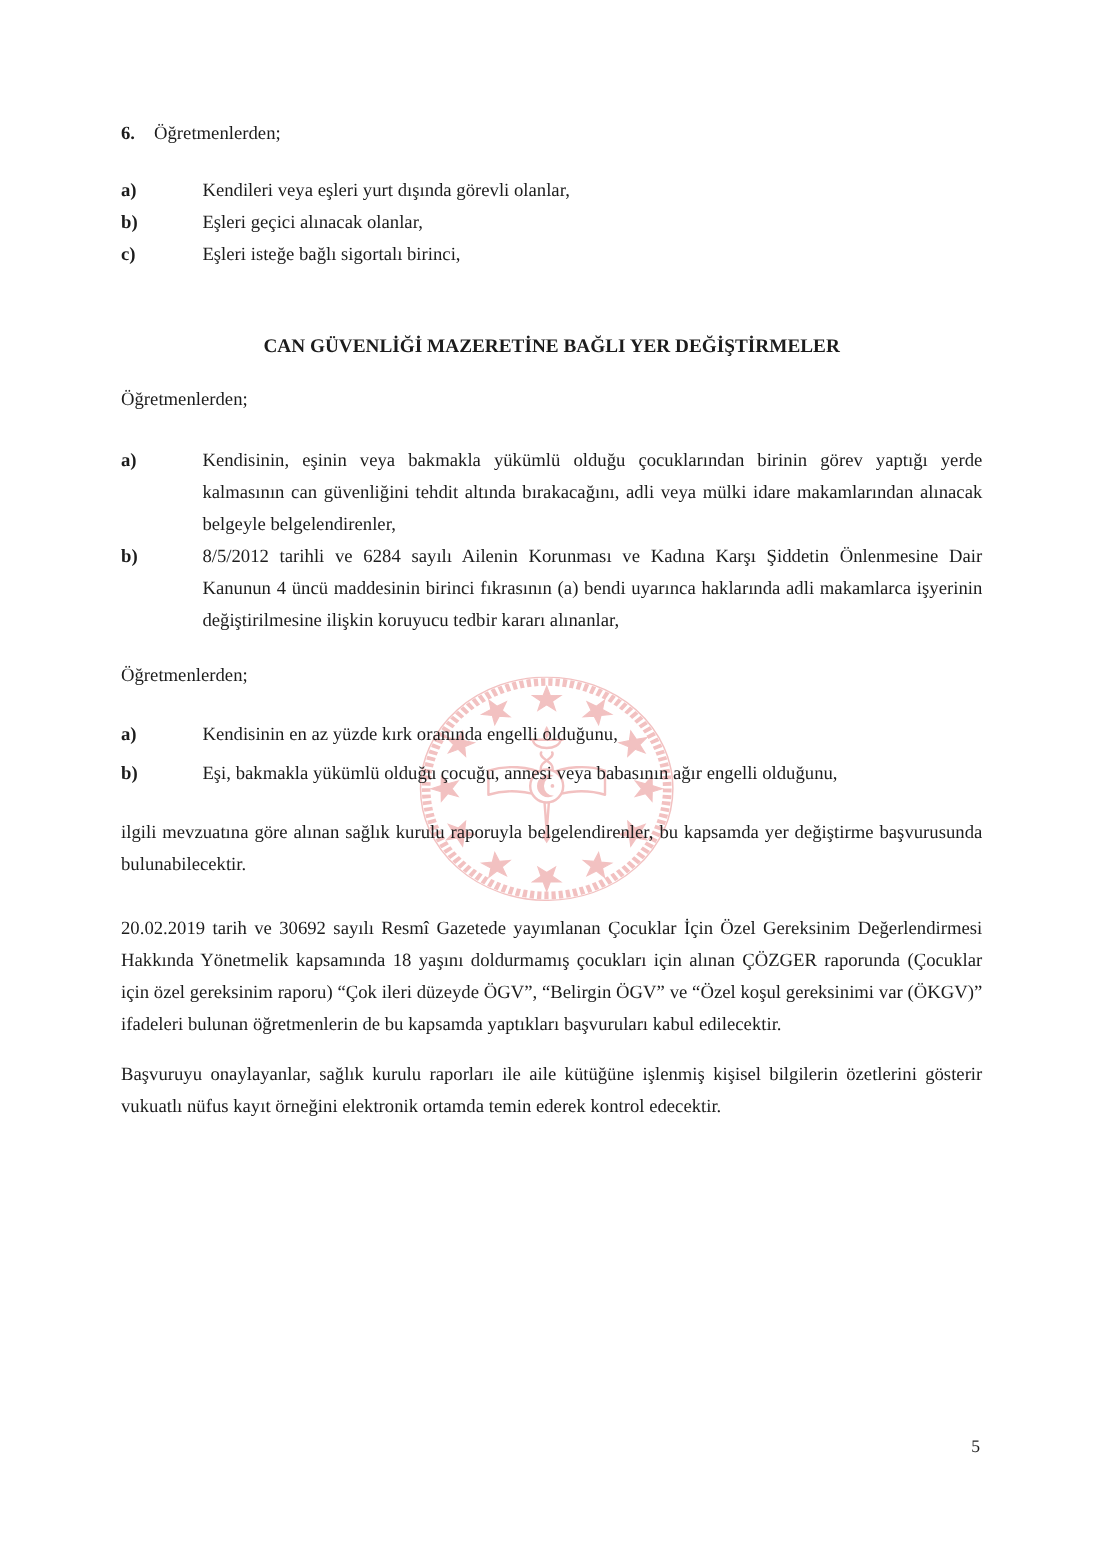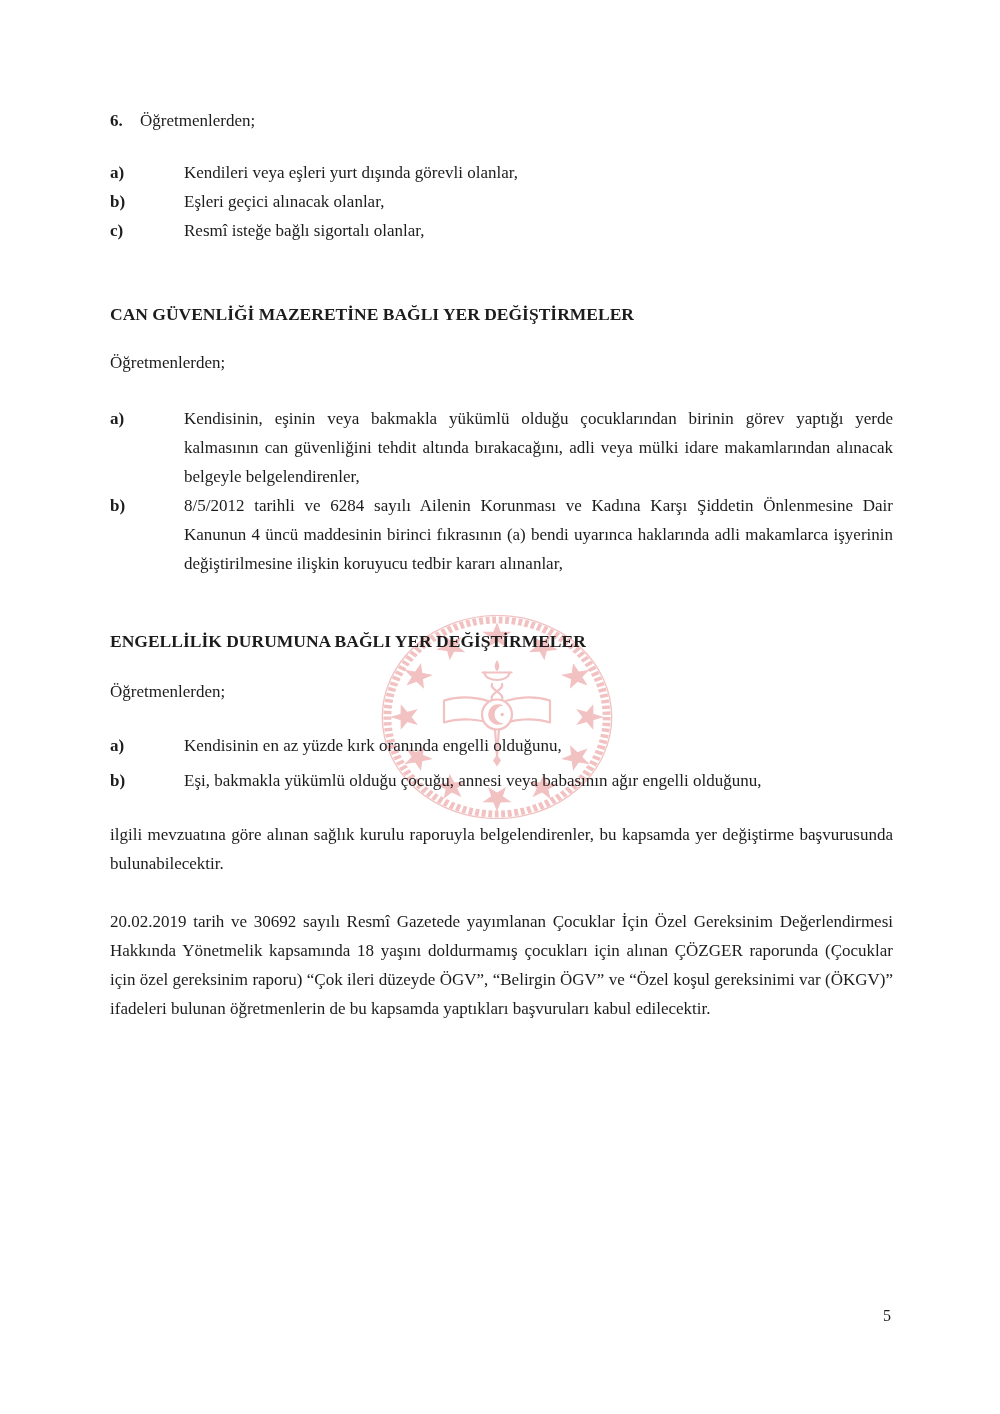--- a/index.html
+++ b/index.html
@@ -28,21 +28,21 @@
   }
   p,h2,ul{margin:0;padding:0;}
   .intro-line{display:flex;}
   .num{flex:0 0 30px;font-weight:bold;}
   .abc-list{list-style:none;}
   .abc-list li{display:flex;}
   .lbl{flex:0 0 30px;font-weight:bold;}
   .itxt{flex:1;margin-left:44px;}
   .justify .itxt{text-align:justify;}
   .jp{text-align:justify;}
-  h2{font-size:17.5px;font-weight:bold;line-height:29px;}
+  h2{font-size:17.5px;font-weight:bold;text-align:center;line-height:29px;}
   .mt19{margin-top:19px;}
   .mt16{margin-top:16px;}
   .mt17{margin-top:17px;}
   .mt21{margin-top:21px;}
   .mt23{margin-top:23px;}
   .mt25{margin-top:25px;}
   .mt27{margin-top:27px;}
   .mt29{margin-top:29px;}
   .mt49{margin-top:49px;}
   .mt55{margin-top:55px;}
@@ -108,57 +108,57 @@
       <li>
         <span class="lbl">a)</span>
         <span class="itxt">Kendileri veya eşleri yurt dışında görevli olanlar,</span>
       </li>
       <li>
         <span class="lbl">b)</span>
         <span class="itxt">Eşleri geçici alınacak olanlar,</span>
       </li>
       <li>
         <span class="lbl">c)</span>
-        <span class="itxt">Resmî isteğe bağlı sigortalı olanlar,</span>
+        <span class="itxt">Eşleri isteğe bağlı sigortalı birinci,</span>
       </li>
     </ul>
 
 
     <h2 class="mt55">CAN GÜVENLİĞİ MAZERETİNE BAĞLI YER DEĞİŞTİRMELER</h2>
 
     <p class="mt19">Öğretmenlerden;</p>
 
     <ul class="abc-list justify mt27">
       <li>
         <span class="lbl">a)</span>
         <span class="itxt">Kendisinin, eşinin veya bakmakla yükümlü olduğu çocuklarından birinin görev yaptığı yerde kalmasının can güvenliğini tehdit altında bırakacağını, adli veya mülki idare makamlarından alınacak belgeyle belgelendirenler,</span>
       </li>
       <li>
         <span class="lbl">b)</span>
         <span class="itxt">8/5/2012 tarihli ve 6284 sayılı Ailenin Korunması ve Kadına Karşı Şiddetin Önlenmesine Dair Kanunun 4 üncü maddesinin birinci fıkrasının (a) bendi uyarınca haklarında adli makamlarca işyerinin değiştirilmesine ilişkin koruyucu tedbir kararı alınanlar,</span>
       </li>
     </ul>
 
 
-    <h2 class="mt49">ENGELLİLİK DURUMUNA BAĞLI YER DEĞİŞTİRMELER</h2>
 
     <p class="mt21">Öğretmenlerden;</p>
 
     <ul class="abc-list spaced mt25">
       <li>
         <span class="lbl">a)</span>
         <span class="itxt">Kendisinin en az yüzde kırk oranında engelli olduğunu,</span>
       </li>
       <li>
         <span class="lbl">b)</span>
         <span class="itxt">Eşi, bakmakla yükümlü olduğu çocuğu, annesi veya babasının ağır engelli olduğunu,</span>
       </li>
     </ul>
 
     <p class="jp mt25">ilgili mevzuatına göre alınan sağlık kurulu raporuyla belgelendirenler, bu kapsamda yer değiştirme başvurusunda bulunabilecektir.</p>
 
     <p class="jp mt29">20.02.2019 tarih ve 30692 sayılı Resmî Gazetede yayımlanan Çocuklar İçin Özel Gereksinim Değerlendirmesi Hakkında Yönetmelik kapsamında 18 yaşını doldurmamış çocukları için alınan ÇÖZGER raporunda (Çocuklar için özel gereksinim raporu) “Çok ileri düzeyde ÖGV”, “Belirgin ÖGV” ve “Özel koşul gereksinimi var (ÖKGV)” ifadeleri bulunan öğretmenlerin de bu kapsamda yaptıkları başvuruları kabul edilecektir.</p>
 
+    <p class="jp mt17">Başvuruyu onaylayanlar, sağlık kurulu raporları ile aile kütüğüne işlenmiş kişisel bilgilerin özetlerini gösterir vukuatlı nüfus kayıt örneğini elektronik ortamda temin ederek kontrol edecektir.</p>
 
   </div>
 
   <div class="page-number">5</div>
 </div>
 
 </body></html>

